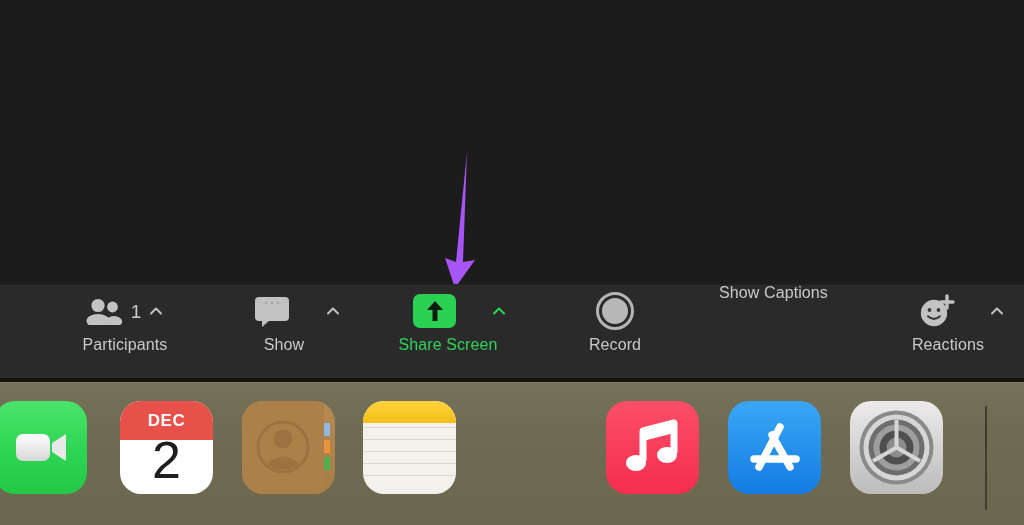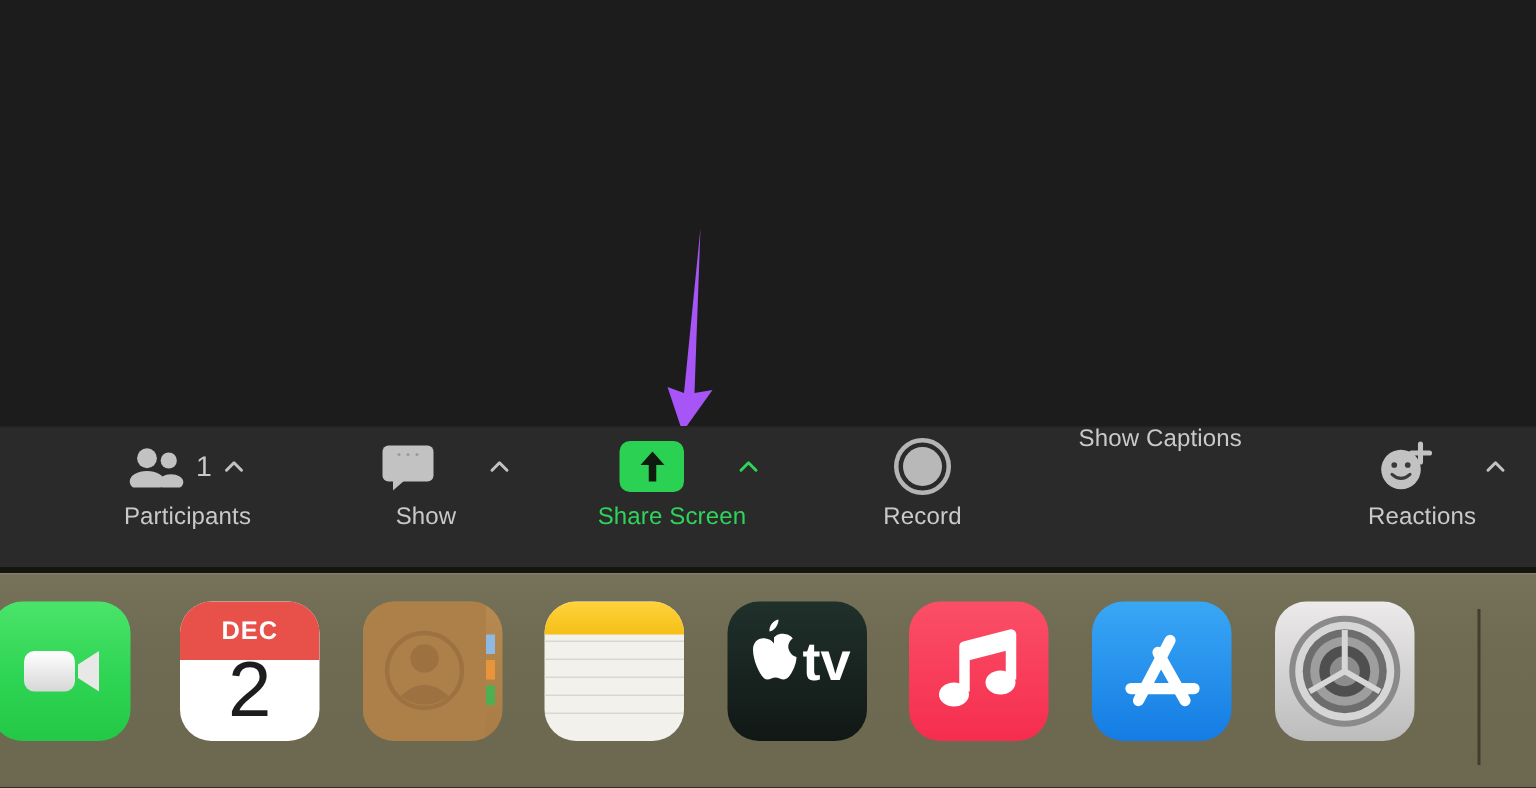--- a/index.html
+++ b/index.html
@@ -321,27 +321,20 @@
 
     <div class="dock-icon ico-notes" style="left:363px">
       <div class="notes-top"></div>
       <div class="notes-line" style="top:26px"></div>
       <div class="notes-line" style="top:38px"></div>
       <div class="notes-line" style="top:50px"></div>
       <div class="notes-line" style="top:62px"></div>
       <div class="notes-line" style="top:74px"></div>
     </div>
 
-    <div class="dock-icon ico-appletv" style="left:485px">
-      <svg width="93" height="93" viewBox="0 0 93 93">
-        <path d="M31 28 C29 25 25.5 24.5 24 24.5 C20 24.5 17 27.5 17 32 C17 40 22.5 52 26.5 52 C28.5 52 30 50.7 32 50.7 C34 50.7 35.4 52 37.6 52 C41.6 52 46 42.5 46 37 C42 36 40.5 32 40.5 30 C40.5 27.5 42 25.5 43.5 24.6 C41.6 22 38.5 21.5 36.5 21.5 C33.5 21.5 32 23 31 24 Z" fill="#ffffff"></path>
-        <path d="M34 12 C34 16 31 19.5 28 20 C27.5 16.5 30.5 12.5 34 12 Z" fill="#ffffff"></path>
-        <text x="50" y="52" font-family="Liberation Sans, sans-serif" font-size="36" font-weight="bold" fill="#ffffff">tv</text>
-      </svg>
-    </div>
 
     <div class="dock-icon ico-music" style="left:606px">
       <svg width="93" height="93" viewBox="0 0 93 93">
         <path d="M37 60 L37 30 L68 22 L68 52" fill="none" stroke="#ffffff" stroke-width="7" stroke-linejoin="round"></path>
         <path d="M37 30 L68 22 L68 32 L37 40 Z" fill="#ffffff"></path>
         <ellipse cx="30" cy="62" rx="10" ry="8" fill="#ffffff"></ellipse>
         <ellipse cx="61" cy="54" rx="10" ry="8" fill="#ffffff"></ellipse>
       </svg>
     </div>
 

